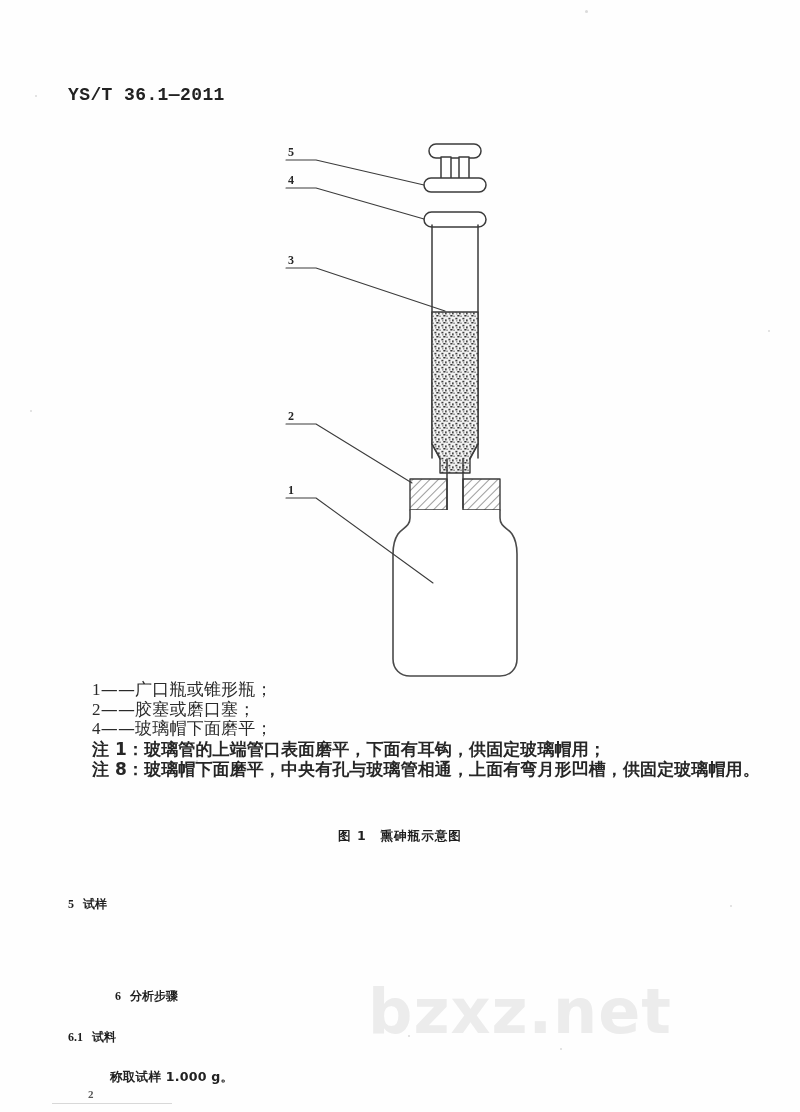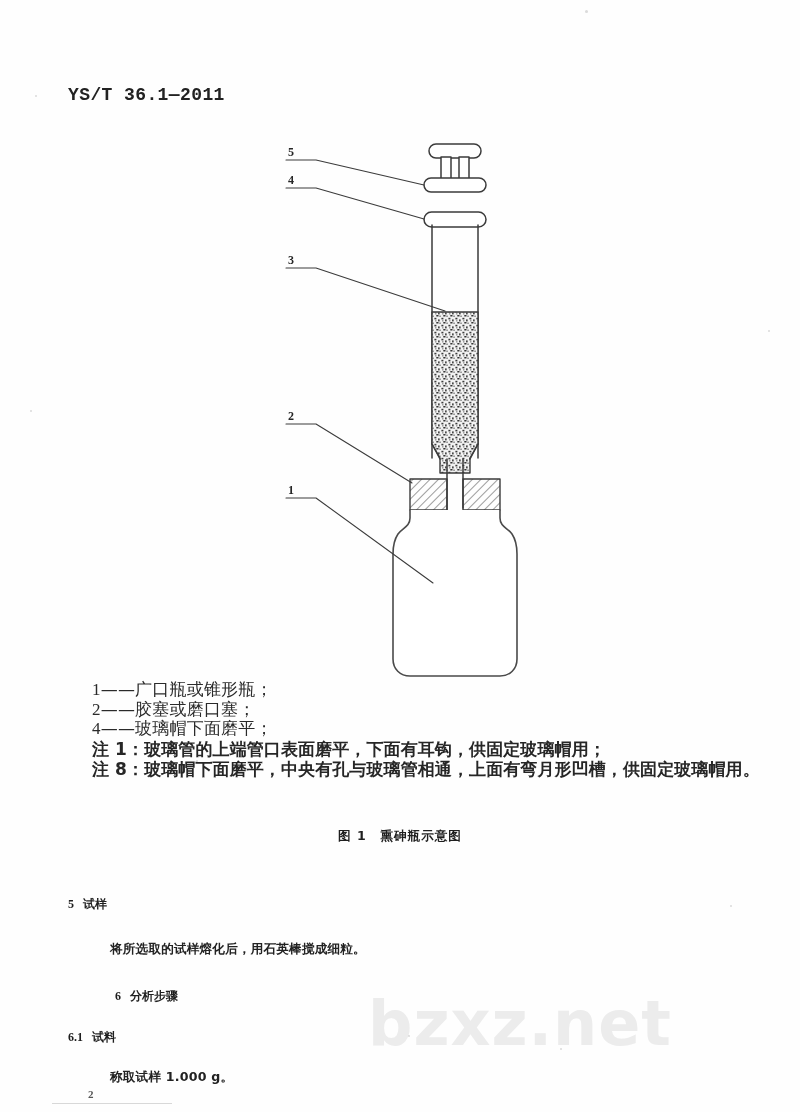--- a/index.html
+++ b/index.html
@@ -35,21 +35,20 @@
     position: absolute;
     left: 368px;
     top: 975px;
     font-family: "DejaVu Sans", sans-serif;
     font-weight: bold;
     font-size: 62px;
     letter-spacing: 1px;
     color: #ececec;
     white-space: nowrap;
     user-select: none;
-    margin-top: 12px;
   }
 
   
   .doc-header {
     position: absolute;
     left: 68px;
     top: 85px;
     font-family: Liberation Mono, monospace;
     font-weight: bold;
     font-size: 18px;
@@ -263,21 +262,20 @@
     </div>
     <div class="note-row">注 1：玻璃管的上端管口表面磨平，下面有耳钩，供固定玻璃帽用；</div>
     <div class="note-row">注 8：玻璃帽下面磨平，中央有孔与玻璃管相通，上面有弯月形凹槽，供固定玻璃帽用。</div>
   </div>
 
   <div class="fig-caption">图 1　熏砷瓶示意图</div>
 
   <div class="sec-head" style="top:896px;">
     <span class="sec-num">5</span><span>试样</span>
   </div>
-  <div class="sec-body" style="top:941px;">将所选取的试样熔化后，用石英棒搅成细粒。</div>
 
   <div class="sec-head" style="top:988px;margin-left:47px;">
     <span class="sec-num">6</span><span>分析步骤</span>
   </div>
 
   <div class="sec-head" style="top:1029px;">
     <span class="sec-num">6.1</span><span>试料</span>
   </div>
   <div class="sec-body" style="top:1069px;text-align:right;">称取试样 1.000 g。</div>
 

